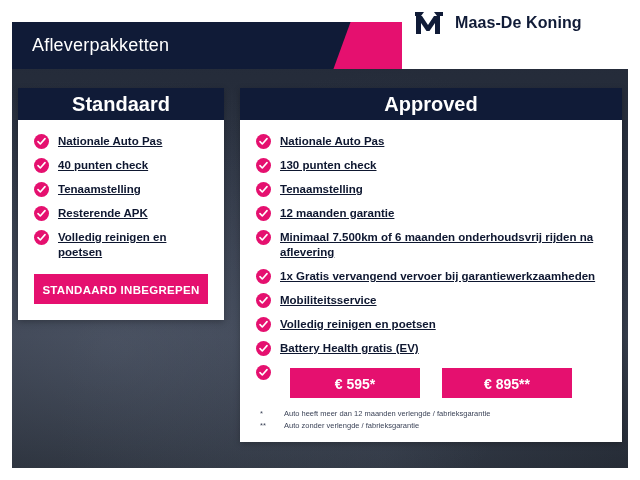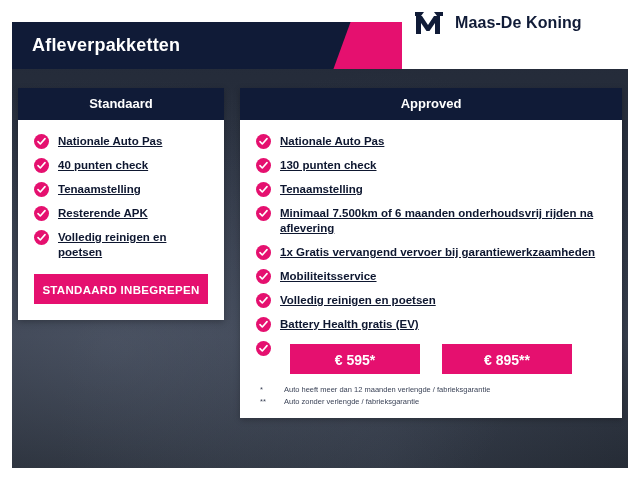--- a/index.html
+++ b/index.html
@@ -61,21 +61,21 @@
     left: 12px; top: 22px;
     width: 616px; height: 47px;
     background: #101b37;
     overflow: hidden;
   }
   .header-title {
     position: absolute;
     left: 20px; top: 13px;
     color: #ffffff;
     font-size: 18px;
-    font-weight: bold;
+    font-weight: normal;
     letter-spacing: 0.2px;
   }
   .header-accent {
     position: absolute;
     left: 330px; top: 0;
     width: 80px; height: 47px;
     background: #e5106f;
     transform: skewX(-20deg);
   }
   .header-right {
@@ -104,21 +104,21 @@
 
   
   .card {
     position: absolute;
     background: #ffffff;
     box-shadow: 0 2px 6px rgba(0,0,0,0.25);
   }
   .card-head {
     background: #101b37;
     color: #ffffff;
-    font-size: 13px;
+    font-size: 20px;
     font-weight: bold;
     text-align: center;
     line-height: 32px;
     height: 32px;
   }
   .card-body {
     padding: 14px 16px 10px 16px;
   }
   .card-standard {
     left: 18px; top: 88px;
@@ -314,20 +314,28 @@
               </svg>
           </span>
           <span>Tenaamstelling</span>
         </li>
         <li>
           <span class="check">
             <svg width="9" height="9" viewBox="0 0 9 9" xmlns="http://www.w3.org/2000/svg">
                 <path d="M1 4.6 L3.3 7 L8 1.6" stroke="#ffffff" stroke-width="1.6" fill="none" stroke-linecap="round" stroke-linejoin="round"></path>
               </svg>
           </span>
+          <span>12 maanden garantie</span>
+        </li>
+        <li>
+          <span class="check">
+            <svg width="9" height="9" viewBox="0 0 9 9" xmlns="http://www.w3.org/2000/svg">
+                <path d="M1 4.6 L3.3 7 L8 1.6" stroke="#ffffff" stroke-width="1.6" fill="none" stroke-linecap="round" stroke-linejoin="round"></path>
+              </svg>
+          </span>
           <span>Minimaal 7.500km of 6 maanden onderhoudsvrij rijden na aflevering</span>
         </li>
         <li>
           <span class="check">
             <svg width="9" height="9" viewBox="0 0 9 9" xmlns="http://www.w3.org/2000/svg">
                 <path d="M1 4.6 L3.3 7 L8 1.6" stroke="#ffffff" stroke-width="1.6" fill="none" stroke-linecap="round" stroke-linejoin="round"></path>
               </svg>
           </span>
           <span>1x Gratis vervangend vervoer bij garantiewerkzaamheden</span>
         </li>

